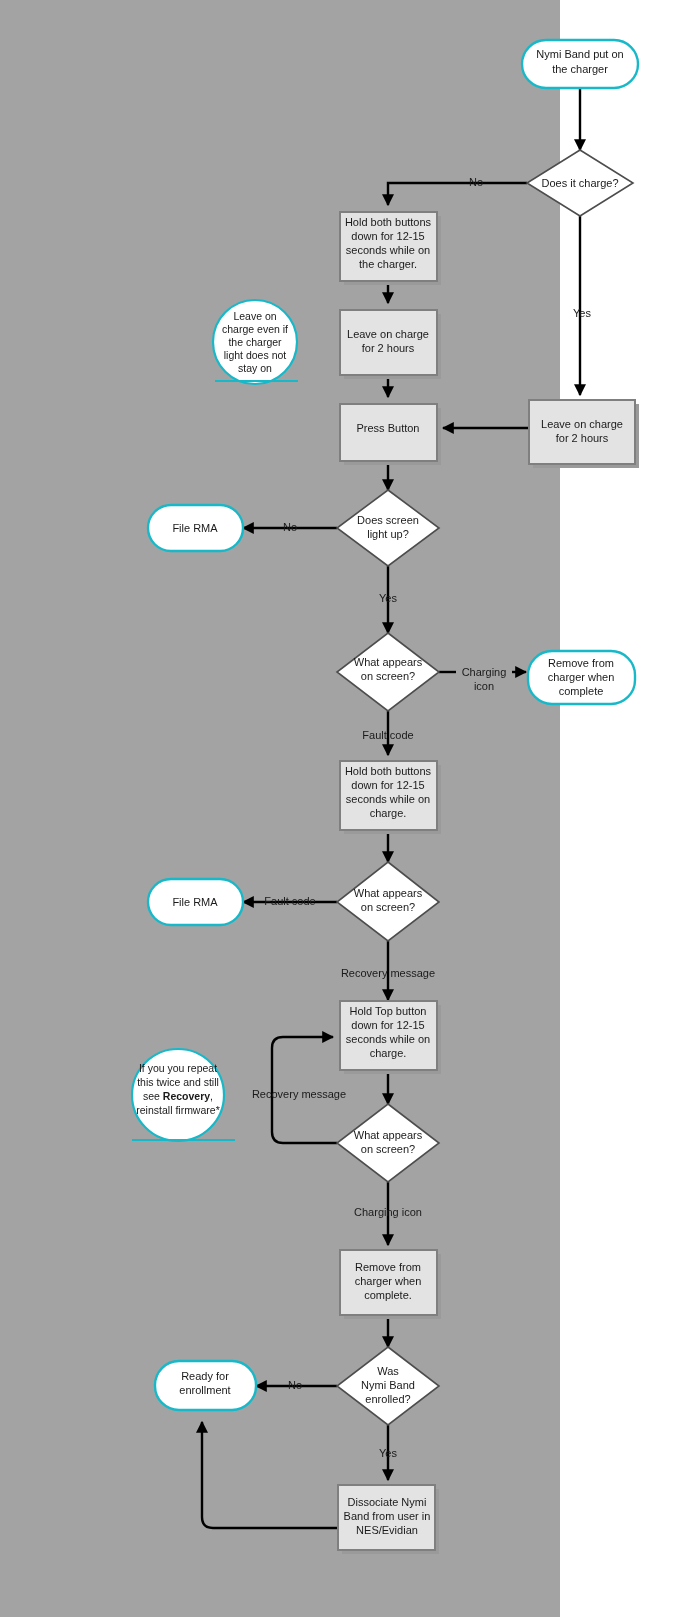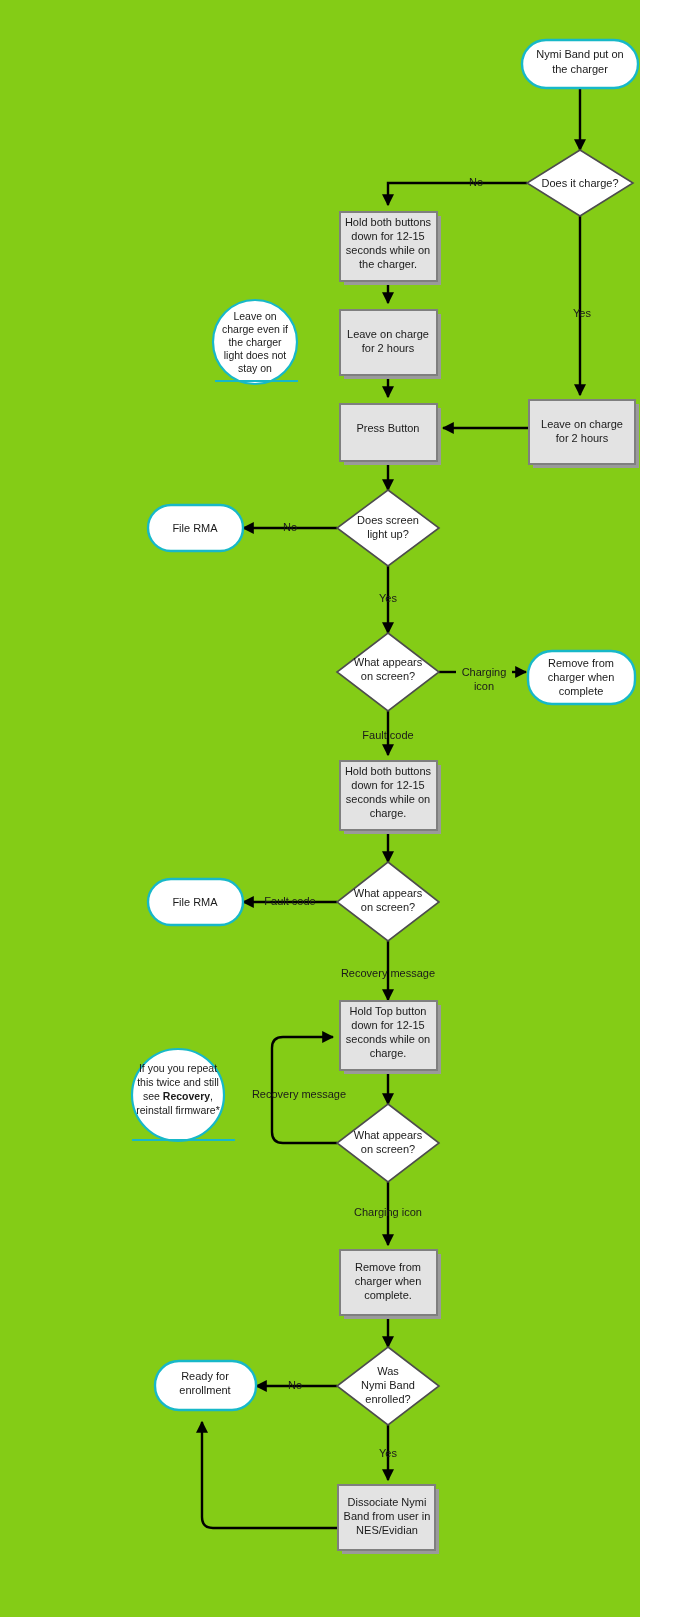--- a/index.html
+++ b/index.html
@@ -1,18 +1,18 @@
 <!DOCTYPE html>
 <html><head>
 <meta charset="utf-8">
 <style>
   html,body{margin:0;padding:0;background:#ffffff;}
   body{width:680px;height:1617px;overflow:hidden;
        font-family:"Liberation Sans",sans-serif;}
-  #chart-root{position:relative;width:640px;height:1617px;background:#84cc16;}
+  #chart-root{position:relative;width:560px;height:1617px;background:#a3a3a3;}
   svg{display:block;}
   .node-text{font-family:"Liberation Sans",sans-serif;font-size:11px;fill:#1a1a1a;}
   .edge-label{font-family:"Liberation Sans",sans-serif;font-size:11px;fill:#1a1a1a;}
   .note-text{font-family:"Liberation Sans",sans-serif;font-size:10.5px;fill:#1a1a1a;}
   .proc-fill{fill:#e3e3e3;stroke:#7f7f7f;stroke-width:2;}
   .proc-shadow{fill:#9a9a9a;}
   .dec-fill{fill:#ffffff;stroke:#4d4d4d;stroke-width:1.6;}
   .term-fill{fill:#ffffff;stroke:#17b8c8;stroke-width:2.4;}
   .note-circle{fill:#ffffff;stroke:#17b8c8;stroke-width:2.2;}
   .note-underline{stroke:#17b8c8;stroke-width:2.2;fill:none;}

